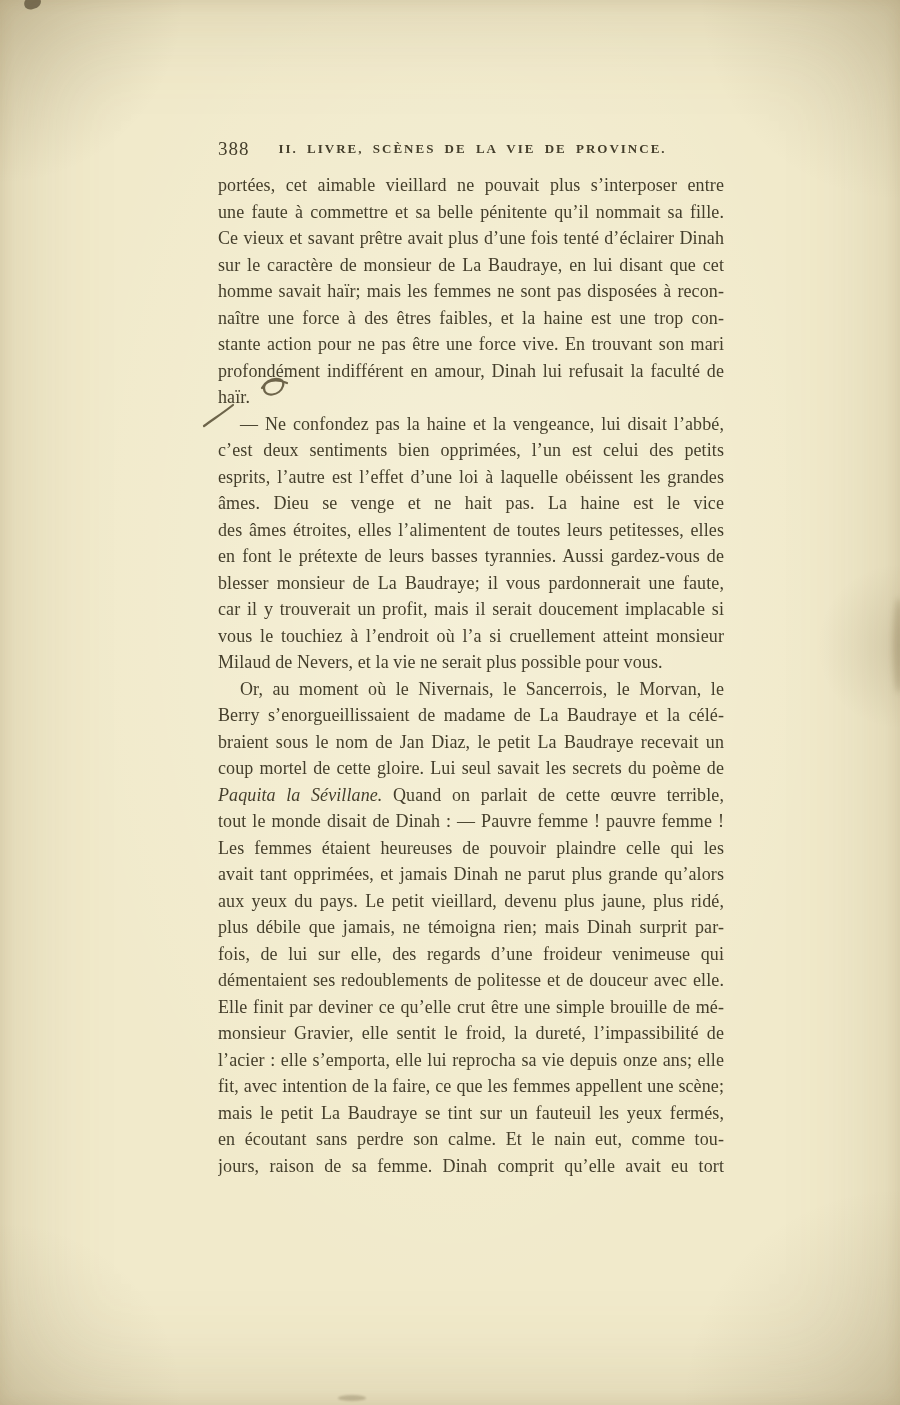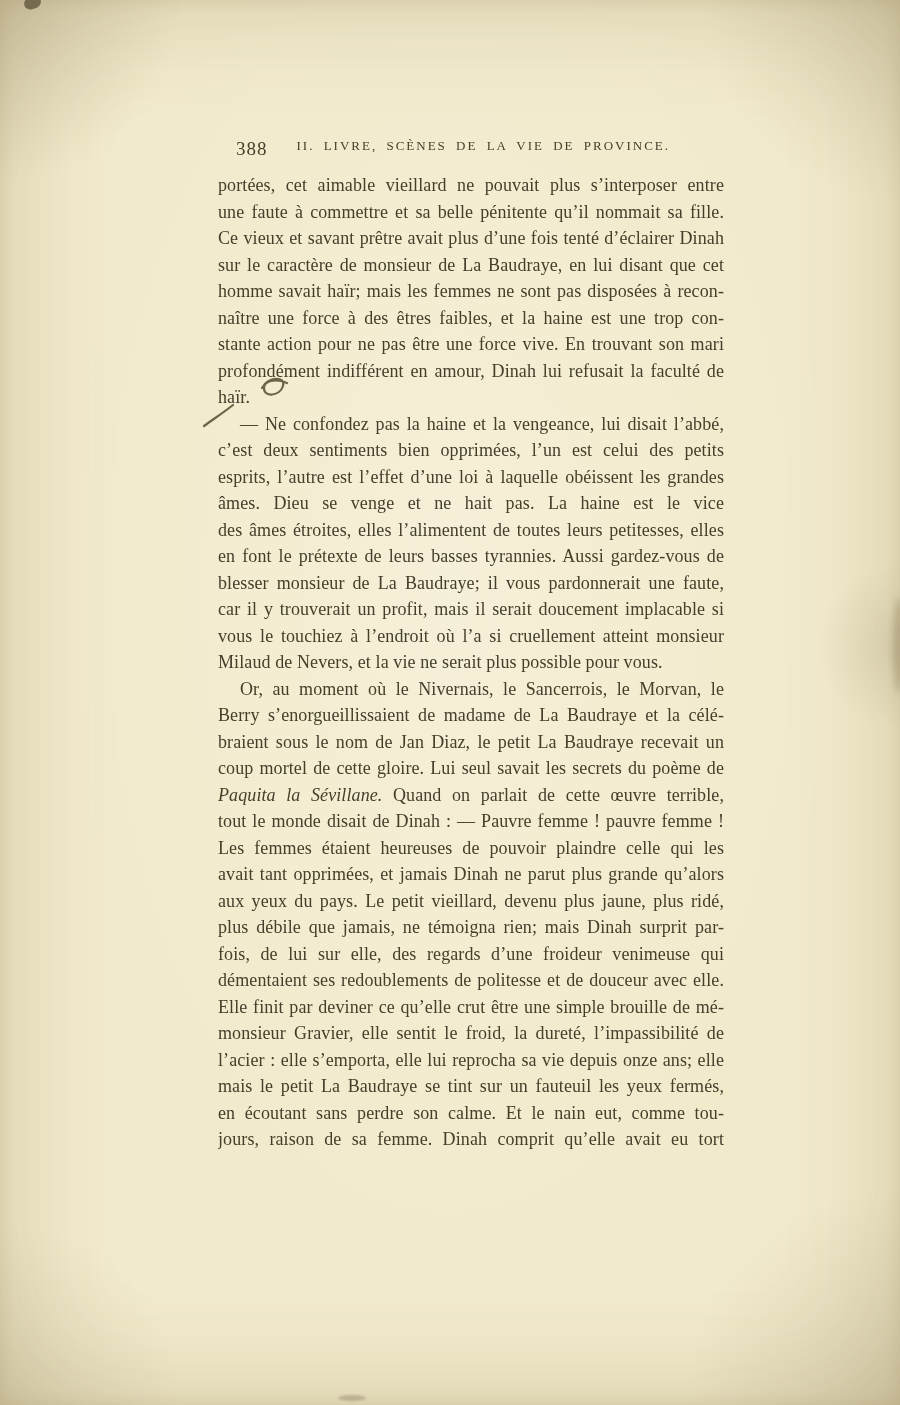--- a/index.html
+++ b/index.html
@@ -20,30 +20,30 @@
       radial-gradient(circle at 0% 100%, rgba(95,75,40,0.13), transparent 11%),
       radial-gradient(circle at 100% 46%, rgba(95,75,40,0.12), transparent 7%);
     color: var(--ink, #443e2b);
     overflow: hidden;
   }
   .vignette {
     position: absolute; inset: 0; pointer-events: none;
     box-shadow: inset 0 0 110px rgba(125,100,50,0.26), inset 0 0 16px rgba(125,100,50,0.14);
   }
   .header {
-    position: absolute; left: 236px; top: 138px; width: 506px;
-    display: flex; align-items: flex-start;
+    position: absolute; left: 218px; top: 138px; width: 506px;
+    display: flex; align-items: center;
     white-space: nowrap;
   }
   .page-num {
     font-size: 19px; letter-spacing: 1px;
   }
   .running-title {
     margin-left: 29px;
-    font-size: 13px; font-weight: normal;
+    font-size: 13px; font-weight: bold;
     letter-spacing: 2px; word-spacing: 4px;
   }
   .text-block {
     position: absolute; left: 218px; top: 172px; width: 506px;
     font-size: 18px; line-height: 26.5px;
     letter-spacing: 0.1px;
   }
   .paragraph { margin: 0; }
   .line {
     height: 26.5px; overflow: hidden;
@@ -122,20 +122,21 @@
         <div class="line"><span>tout le monde disait de Dinah : — Pauvre femme ! pauvre femme !</span></div>
         <div class="line"><span>Les femmes étaient heureuses de pouvoir plaindre celle qui les</span></div>
         <div class="line"><span>avait tant opprimées, et jamais Dinah ne parut plus grande qu’alors</span></div>
         <div class="line"><span>aux yeux du pays. Le petit vieillard, devenu plus jaune, plus ridé,</span></div>
         <div class="line"><span>plus débile que jamais, ne témoigna rien; mais Dinah surprit par-</span></div>
         <div class="line"><span>fois, de lui sur elle, des regards d’une froideur venimeuse qui</span></div>
         <div class="line"><span>démentaient ses redoublements de politesse et de douceur avec elle.</span></div>
         <div class="line"><span>Elle finit par deviner ce qu’elle crut être une simple brouille de mé-</span></div>
         <div class="line"><span>monsieur Gravier, elle sentit le froid, la dureté, l’impassibilité de</span></div>
         <div class="line"><span>l’acier : elle s’emporta, elle lui reprocha sa vie depuis onze ans; elle</span></div>
+        <div class="line"><span>fit, avec intention de la faire, ce que les femmes appellent une scène;</span></div>
         <div class="line"><span>mais le petit La Baudraye se tint sur un fauteuil les yeux fermés,</span></div>
         <div class="line"><span>en écoutant sans perdre son calme. Et le nain eut, comme tou-</span></div>
         <div class="line"><span>jours, raison de sa femme. Dinah comprit qu’elle avait eu tort</span></div>
       </div>
     </div>
 
   <svg class="ink-mark" width="120" height="64" viewBox="0 0 120 64">
     <path d="M 66 16 C 72 4, 90 4, 87 14 C 84 24, 68 26, 68 16 C 68 9, 79 6, 91 11" fill="none" stroke="#4f452c" stroke-width="2.2" stroke-linecap="round" opacity="0.82"></path>
     <path d="M 8 54 C 16 48, 27 41, 37 33" fill="none" stroke="#4f452c" stroke-width="2.2" stroke-linecap="round" opacity="0.82"></path>
   </svg>

